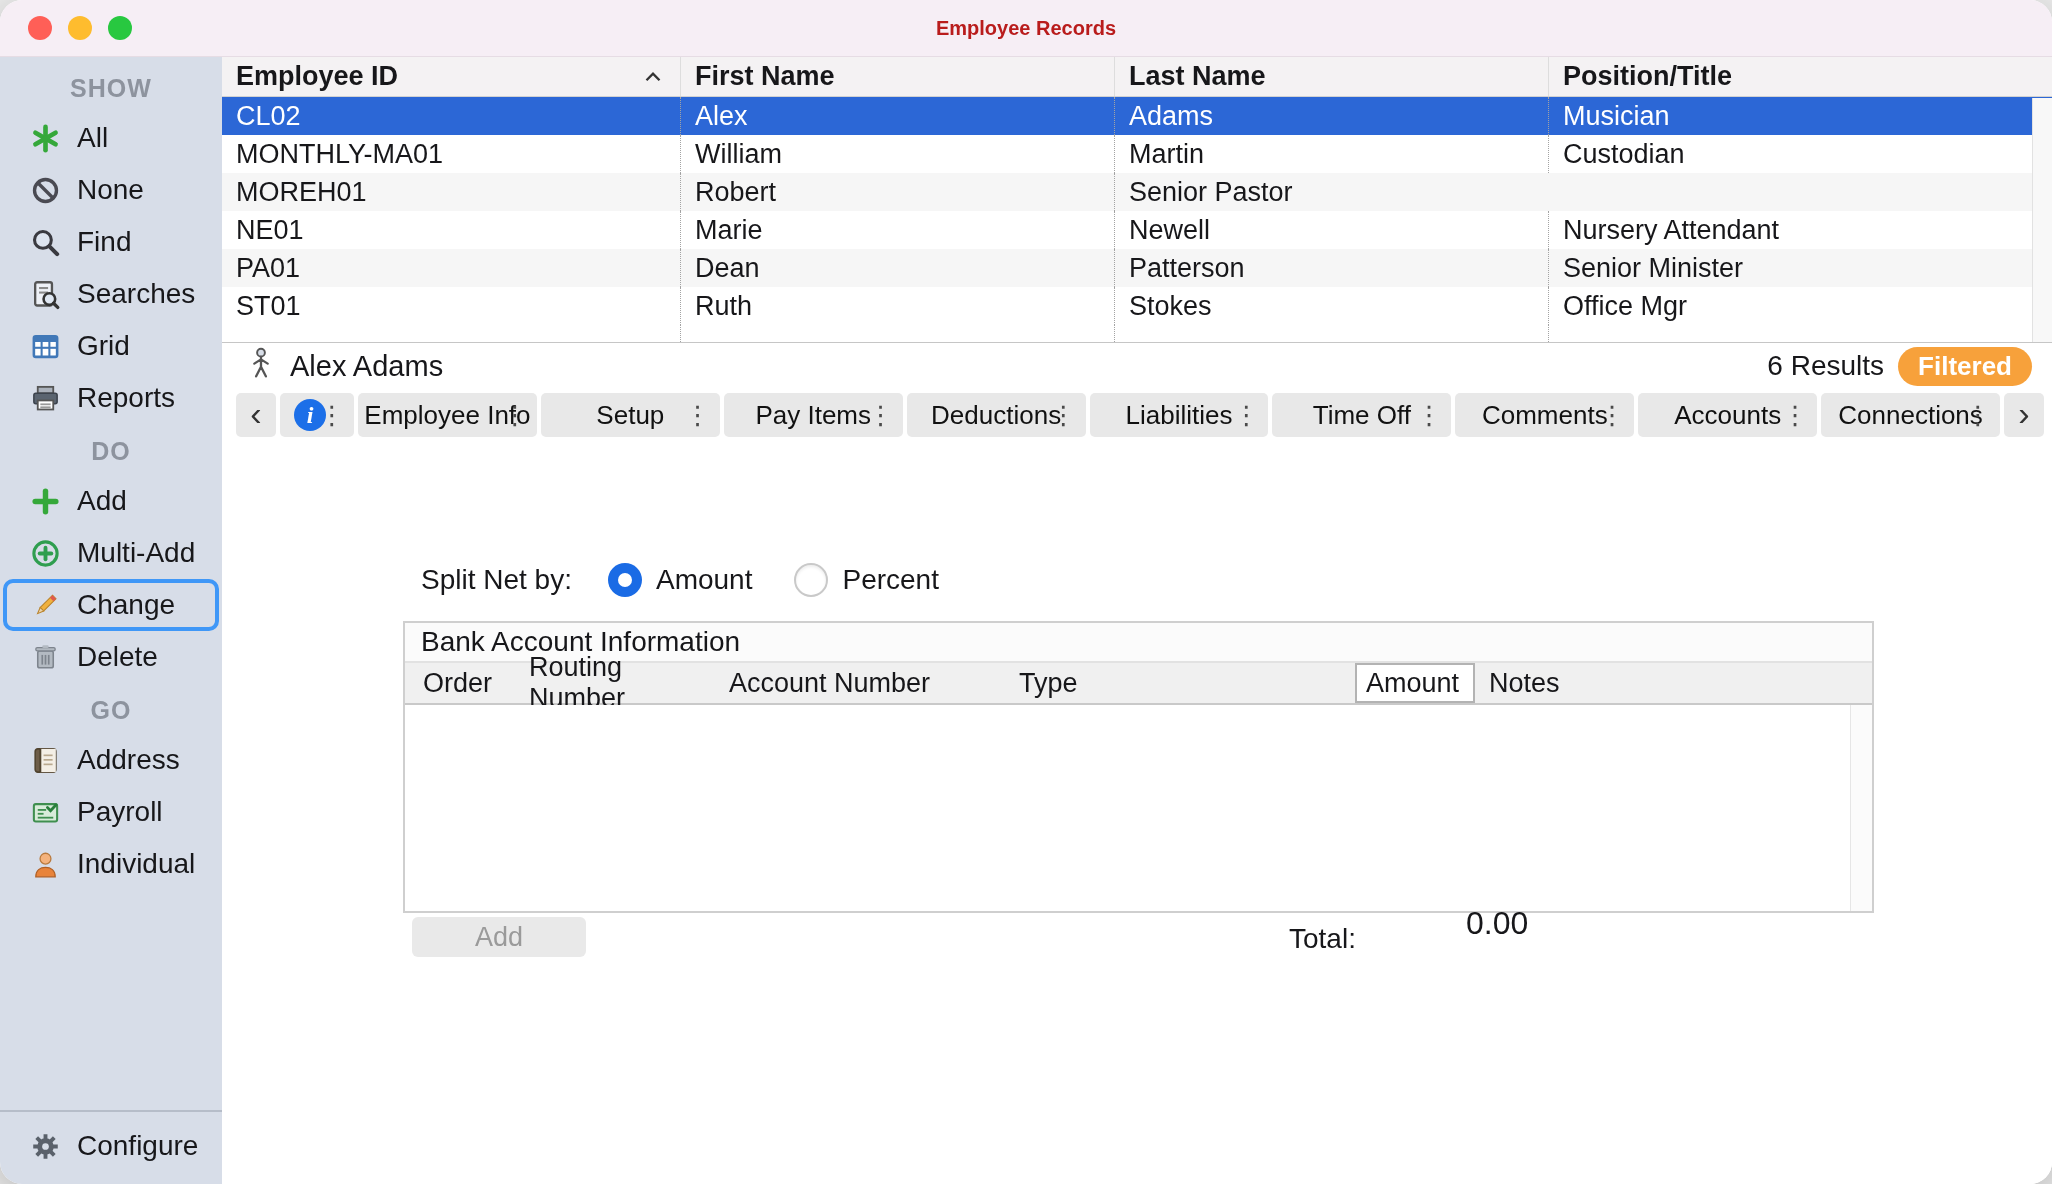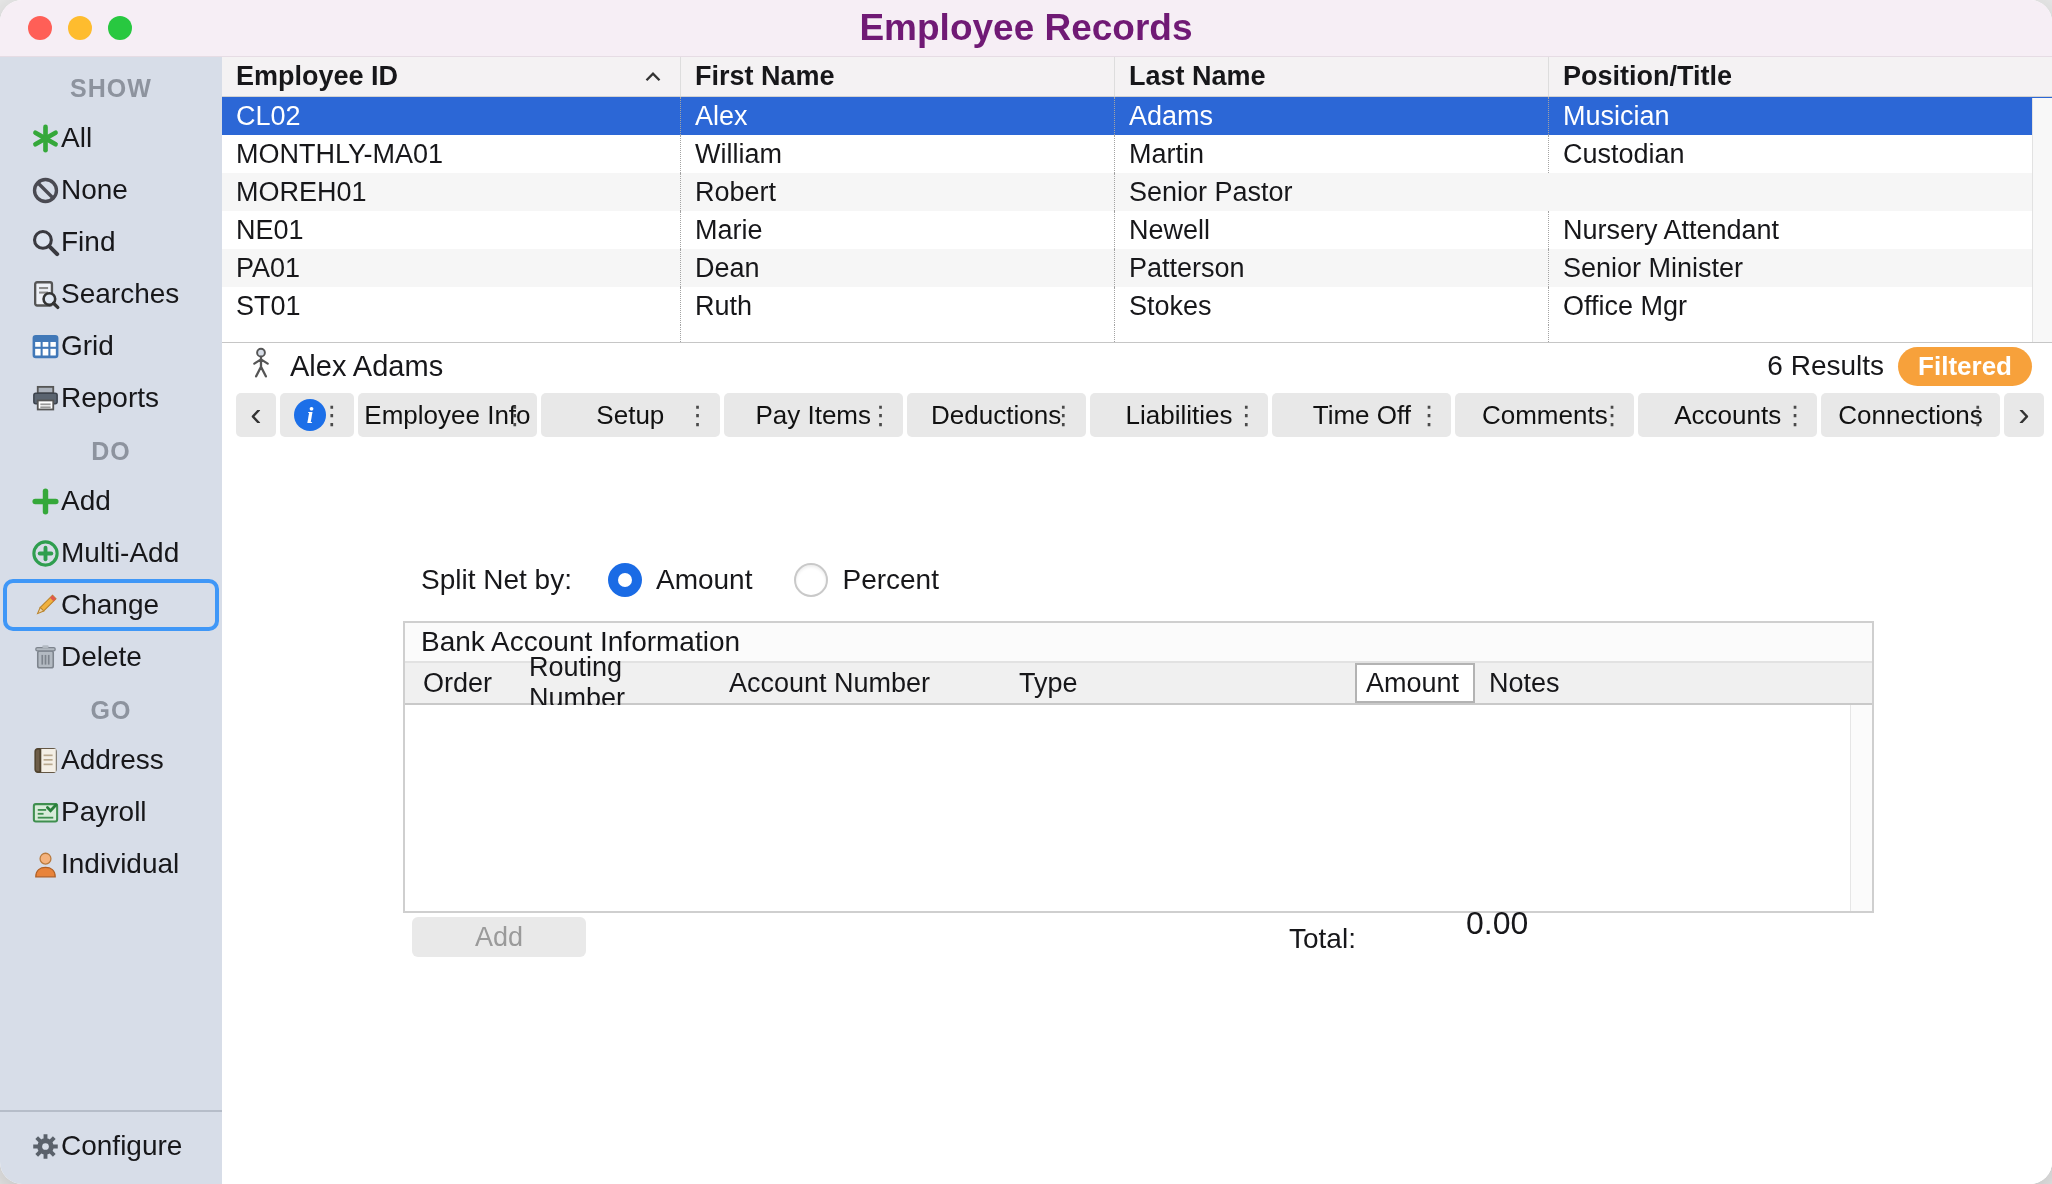--- a/index.html
+++ b/index.html
@@ -4,33 +4,33 @@
 <style>
   * { margin:0; padding:0; box-sizing:border-box; }
   html,body { width:2052px; height:1184px; }
   body { font-family:"Liberation Sans","DejaVu Sans",sans-serif; background:#ececec; color:#17171a; }
   .window { width:2052px; height:1184px; border-radius:22px; overflow:hidden; background:#fff;
             display:flex; flex-direction:column; box-shadow:0 10px 40px rgba(0,0,0,.25); }
 
   
   .titlebar { height:57px; flex:0 0 57px; background:#f6eef5; border-bottom:1px solid #e6dce4;
               display:flex; align-items:center; justify-content:center; position:relative; }
-  .title { font-weight:bold; font-size:37px; color:#701a75;text-align:center; }
+  .title { font-weight:bold; font-size:20px; color:#b91c1c;text-align:center; }
   .traffic { position:absolute; left:28px; top:0; height:100%; display:flex; align-items:center; gap:16px; }
   .light { width:24px; height:24px; border-radius:50%; display:inline-block; }
   .light.red { background:#ff5f57; } .light.yellow { background:#febc2e; } .light.green { background:#28c840; }
 
   
   .main { flex:1; display:flex; min-height:0; }
 
   
   .sidebar { width:222px; flex:0 0 222px; background:#d7dde8; display:flex; flex-direction:column;
              padding-top:4px; font-size:28px; }
   .side-head { color:#8d939e; font-weight:bold; font-size:25px; letter-spacing:1px; text-align:center; padding:13px 0 9px; }
-  .side-item { display:flex; align-items:center; padding:6px 8px 6px 22px;
+  .side-item { display:flex; align-items:center; gap:16px; padding:6px 8px 6px 22px;
                border:4px solid transparent; border-radius:10px; margin:0 3px; height:52px; }
   .side-item.highlighted { border-color:#3f97f7; }
   .side-icon { width:32px; height:32px; flex:0 0 32px; display:flex; align-items:center; justify-content:center; }
   .side-icon svg { width:31px; height:31px; }
   .sidebar-footer { margin-top:auto; padding-bottom:12px; }
   .side-divider { height:2px; background:#b6bdc9; margin-bottom:8px; }
 
   
   .content { flex:1; display:flex; flex-direction:column; min-width:0; background:#fff; }
   .list-table { position:relative; flex:0 0 auto; }

